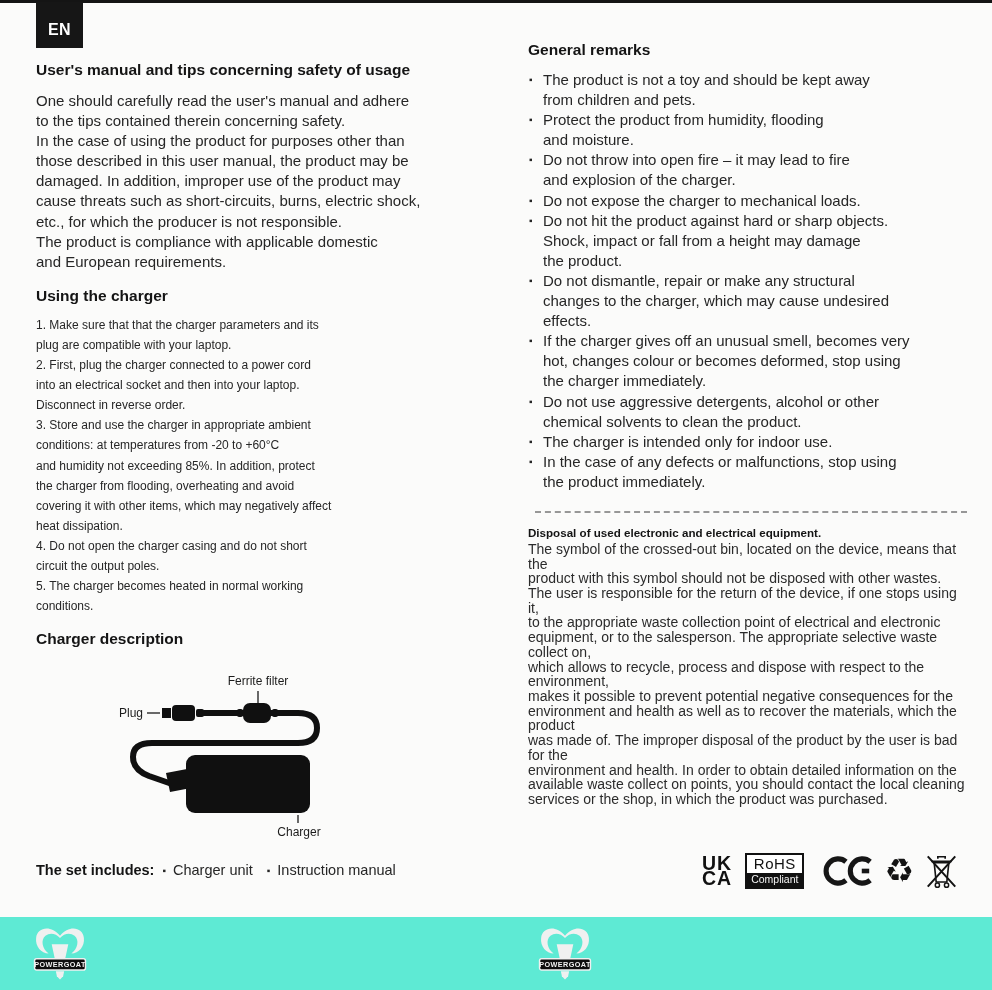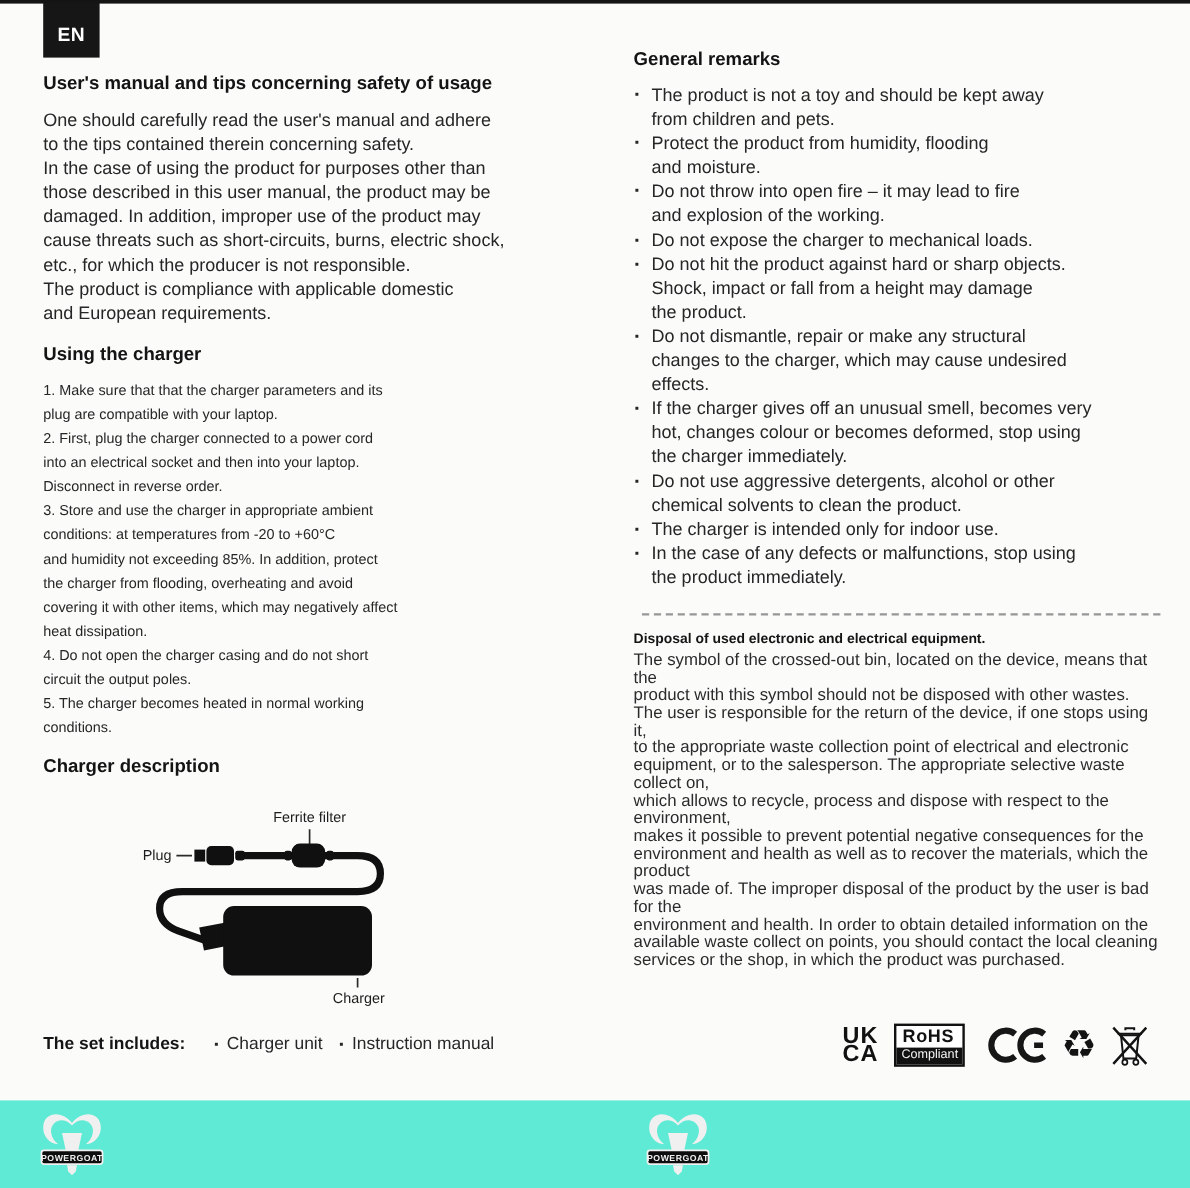--- a/index.html
+++ b/index.html
@@ -19,39 +19,39 @@
   h2{font-size:15.5px;font-weight:700;color:#141414;margin:0;line-height:20px;}
   .body-text{font-size:15px;line-height:20.1px;white-space:pre-line;color:#262626;margin:0;}
   .para1{margin-top:11px;}
   .h-using{margin-top:14px;}
   .instructions{margin-top:9px;}
   .instructions div{font-size:12px;line-height:20.1px;white-space:pre-line;color:#262626;}
   .h-desc{margin-top:13px;}
   .diagram{display:block;margin-top:17px;width:460px;height:180px;}
   .dlabel{font-size:12px;fill:#1c1c1c;font-family:"Liberation Sans",sans-serif;}
   .dtick{stroke:#2a2a2a;stroke-width:1.4px;}
-  .set-row{margin-top:16px;display:flex;align-items:baseline;font-size:14.5px;gap:16px;}
+  .set-row{margin-top:16px;display:flex;align-items:baseline;font-size:14.5px;}
   .set-row .set-label{font-weight:700;color:#141414;margin-right:8px;white-space:nowrap;}
   ul.inline-list{list-style:none;margin:0;padding:0;display:flex;text-align:center;}
   ul.inline-list li{margin-right:14px;color:#262626;white-space:nowrap;}
   ul.inline-list li::before{content:"▪";font-size:10px;margin-right:7px;position:relative;top:-1px;}
   .h-general{margin-top:8px;}
   ul.remarks{list-style:none;margin:10px 0 0 0;padding:0;}
   ul.remarks li{
     position:relative;padding-left:15px;font-size:15px;line-height:20.1px;
     white-space:pre-line;color:#262626;
   }
   ul.remarks li::before{content:"▪";position:absolute;left:1px;top:0px;font-size:10px;line-height:20.1px;}
   .dashed-sep{margin-top:19px;border:none;border-top:2px dashed #979797;width:432px;height:0;}
   .h-disposal{font-size:11.6px;font-weight:700;color:#141414;margin-top:13px;line-height:14px;}
   .small-text{margin-top:2px;font-size:14px;line-height:14.7px;white-space:pre-line;color:#2b2b2b;width:440px;}
   .marks-row{position:absolute;top:850px;left:702px;width:260px;height:42px;display:flex;align-items:center;}
   .ukca{font-weight:800;font-size:19.5px;line-height:15.5px;letter-spacing:1px;color:#111;white-space:pre-line;text-align:center;}
   .rohs{border:2.5px solid #111;margin-left:13px;background:#fff;}
-  .rohs-top{font-weight:700;font-size:15px;color:#111;padding:0px 5px 1px;line-height:17px;letter-spacing:.5px;}
+  .rohs-top{font-weight:400;font-size:15px;color:#111;text-align:center;padding:0px 5px 1px;line-height:17px;letter-spacing:.5px;}
   .rohs-bottom{background:#111;color:#f5f5f5;font-size:10.5px;text-align:left;padding:1px 4px 2px;line-height:11px;}
   .ce-mark{margin-left:14px;}
   .recycle{margin-left:12px;font-size:33px;line-height:34px;color:#131313;font-family:"DejaVu Sans",sans-serif;}
   .weee{margin-left:11px;}
   .footer{position:absolute;left:0;bottom:0;width:100%;height:73px;background:#5eead4;}
   .goat{position:absolute;top:7px;width:54px;height:60px;}
   .goat-1{left:33px;}
   .goat-2{left:538px;}
   .goat text{font-family:"Liberation Sans",sans-serif;}
 </style>
@@ -132,21 +132,21 @@
 </div>
 
 <div class="col-right">
   <h2 class="h-general">General remarks</h2>
   <ul class="remarks">
       <li>The product is not a toy and should be kept away
 from children and pets.</li>
       <li>Protect the product from humidity, flooding
 and moisture.</li>
       <li>Do not throw into open fire – it may lead to fire
-and explosion of the working.</li>
+and explosion of the charger.</li>
       <li>Do not expose the charger to mechanical loads.</li>
       <li>Do not hit the product against hard or sharp objects.
 Shock, impact or fall from a height may damage
 the product.</li>
       <li>Do not dismantle, repair or make any structural
 changes to the charger, which may cause undesired
 effects.</li>
       <li>If the charger gives off an unusual smell, becomes very
 hot, changes colour or becomes deformed, stop using
 the charger immediately.</li>

